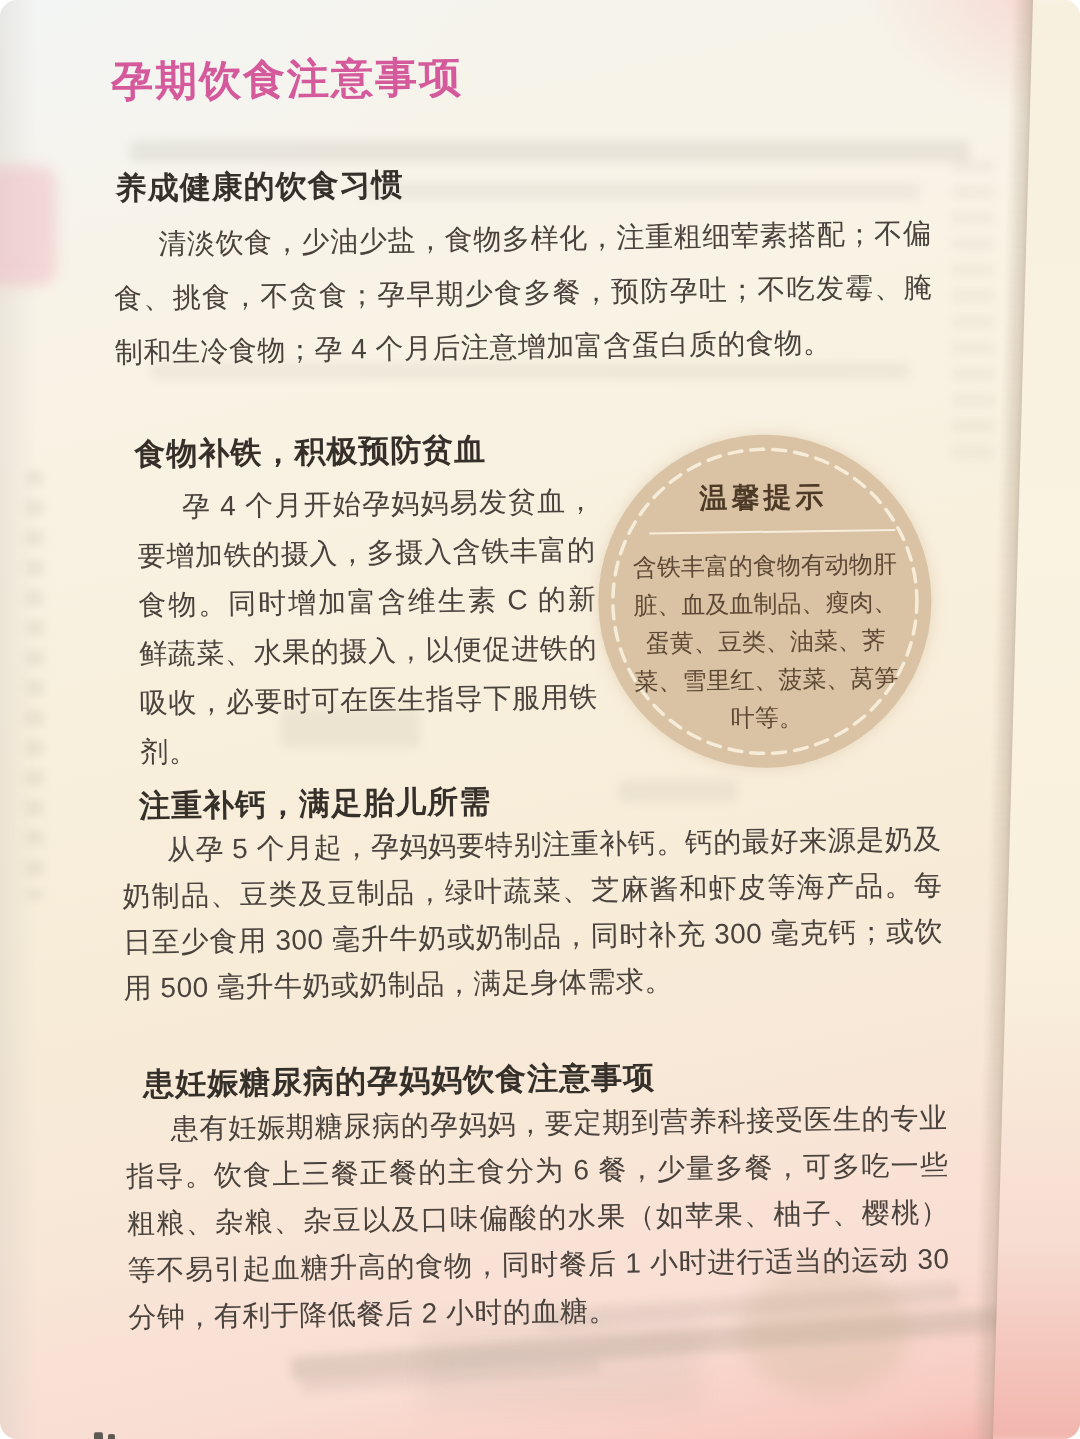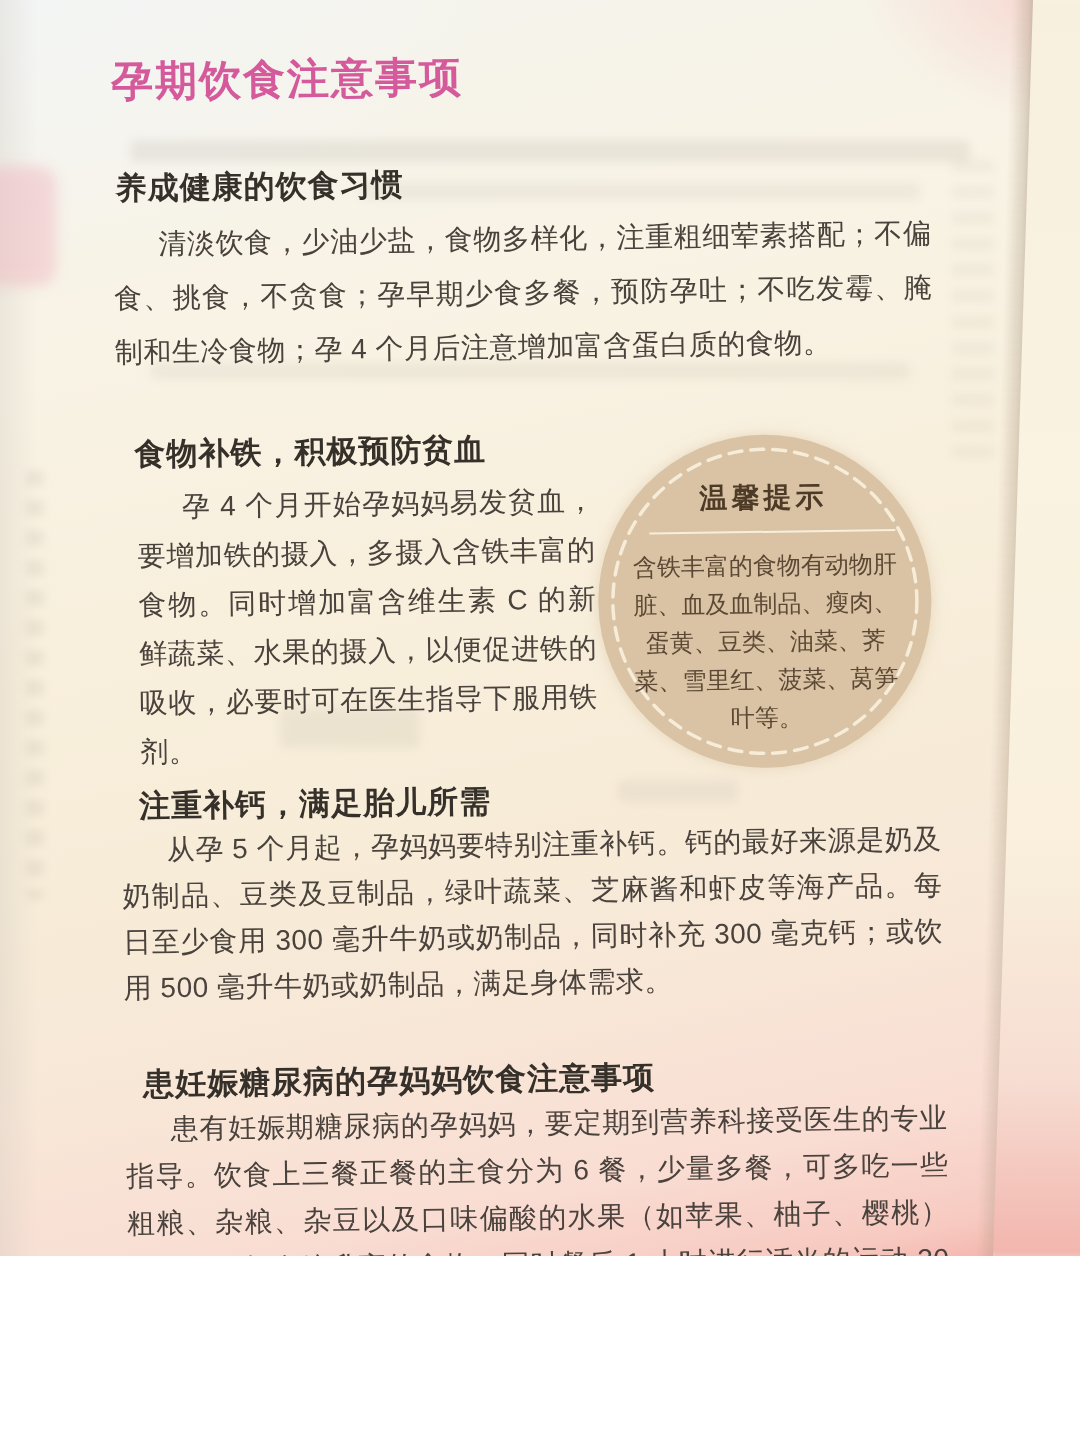--- a/index.html
+++ b/index.html
@@ -2,28 +2,29 @@
 <html><head>
 <meta charset="utf-8">
 <style>
   html,body{margin:0;padding:0;}
   body{
     width:1080px;height:1439px;overflow:hidden;
     font-family:"Liberation Sans","DejaVu Sans",sans-serif;
   }
   
   .photo{
-    position:relative;width:1080px;height:1256px;overflow:hidden;
+    position:relative;width:1080px;height:1439px;overflow:hidden;
     background:
       linear-gradient(90deg, rgba(203,196,188,0.28), rgba(203,196,188,0) 3.5%),
       radial-gradient(ellipse 920px 520px at -4% -4%, rgba(243,246,247,0.95), rgba(243,246,247,0) 62%),
       radial-gradient(ellipse 320px 210px at 101% -2%, rgba(246,198,193,0.75), rgba(246,198,193,0) 72%),
       linear-gradient(168deg,
         #f4f3ee 0%, #f9f3e5 26%, #f8efdc 46%, #f7ecd8 62%,
         #f8e7d7 76%, #f9ddd3 88%, #f7cac1 96%, #f3aea7 100%);
+    border-radius: 17px;
   }
   .content{
     position:absolute;left:0;top:0;width:1080px;height:1439px;
     transform:rotate(-0.8deg);transform-origin:50% 50%;
   }
   
   .page-title{
     position:absolute;left:120px;top:48px;
     font-size:42px;font-weight:800;letter-spacing:2px;
     color:#d55a9c;white-space:nowrap;

